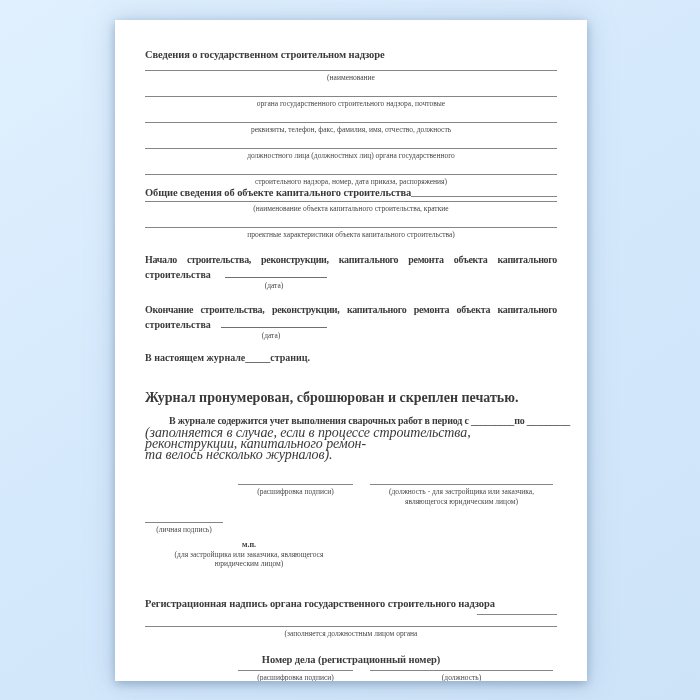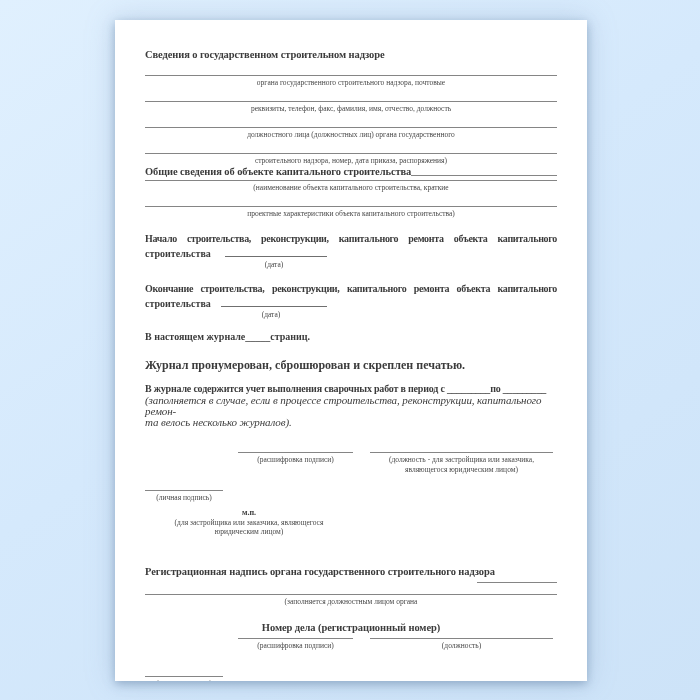--- a/index.html
+++ b/index.html
@@ -40,28 +40,28 @@
   .blank { display: inline-block; border-bottom: 1px solid #6f6f6f; height: 10px; vertical-align: baseline; }
   .bs { width: 102px; margin-left: 14px; }
   .be { width: 106px; margin-left: 10px; }
   .datecap {
     font-size: 7.5px; line-height: 9px; font-weight: normal; color: #474747;
     text-align: center;
   }
   .ds { margin-left: 78px; width: 102px; }
   .de { margin-left: 73px; width: 106px; }
   .pline  { margin-top: 11px; font-size: 10px; font-weight: bold; line-height: 13px; }
-  .pline2 { margin-top: 16px; font-size: 12px; font-weight: bold; line-height: 13px; }
+  .pline2 { margin-top: 27px; font-size: 14px; font-weight: bold; line-height: 13px; }
   .welding {
     margin-top: 10px; font-size: 10px; font-weight: bold; line-height: 13px;
-    letter-spacing: -0.2px; white-space: nowrap;
+    letter-spacing: -0.2px; white-space: nowrap; margin-left: 24px;
   }
   .note {
     font-style: italic; font-weight: normal;
-    font-size: 11px; line-height: 11px; letter-spacing: -0.1px;
+    font-size: 14px; line-height: 11px; letter-spacing: -0.1px;
   }
   .sigrow { display: flex; align-items: flex-start; margin-top: 24px; }
   .sigrow.mt4 { margin-top: 4px; }
   .sigcol {
     border-top: 1px solid #858585; padding-top: 2px;
     text-align: center; font-size: 7.5px; line-height: 9.5px;
     font-weight: normal; color: #474747; box-sizing: border-box;
   }
   .sc1 { width: 78px; margin-top: 38px; }
   .sc2 { width: 115px; margin-left: 15px; }
@@ -74,20 +74,21 @@
   .reg-title { margin-top: 28px; }
   .shortline { width: 80px; border-top: 1px solid #858585; margin-left: auto; margin-top: 4px; height: 0; }
   .case-title { margin-top: 15px; text-align: center; }
 </style>
 </head>
 <body>
 
 <div class="paper">
 
   <div class="h">Сведения о государственном строительном надзоре</div>
+  <div class="caprow mt9">(наименование</div>
   <div class="caprow">органа государственного строительного надзора, почтовые</div>
   <div class="caprow">реквизиты, телефон, факс, фамилия, имя, отчество, должность</div>
   <div class="caprow">должностного лица (должностных лиц) органа государственного</div>
   <div class="caprow">строительного надзора, номер, дата приказа, распоряжения)</div>
 
   <div class="h2row">
     <span class="h">Общие сведения об объекте капитального строительства</span>
     <span class="fill"></span>
   </div>
   <div class="caprow mt2">(наименование объекта капитального строительства, краткие</div>

